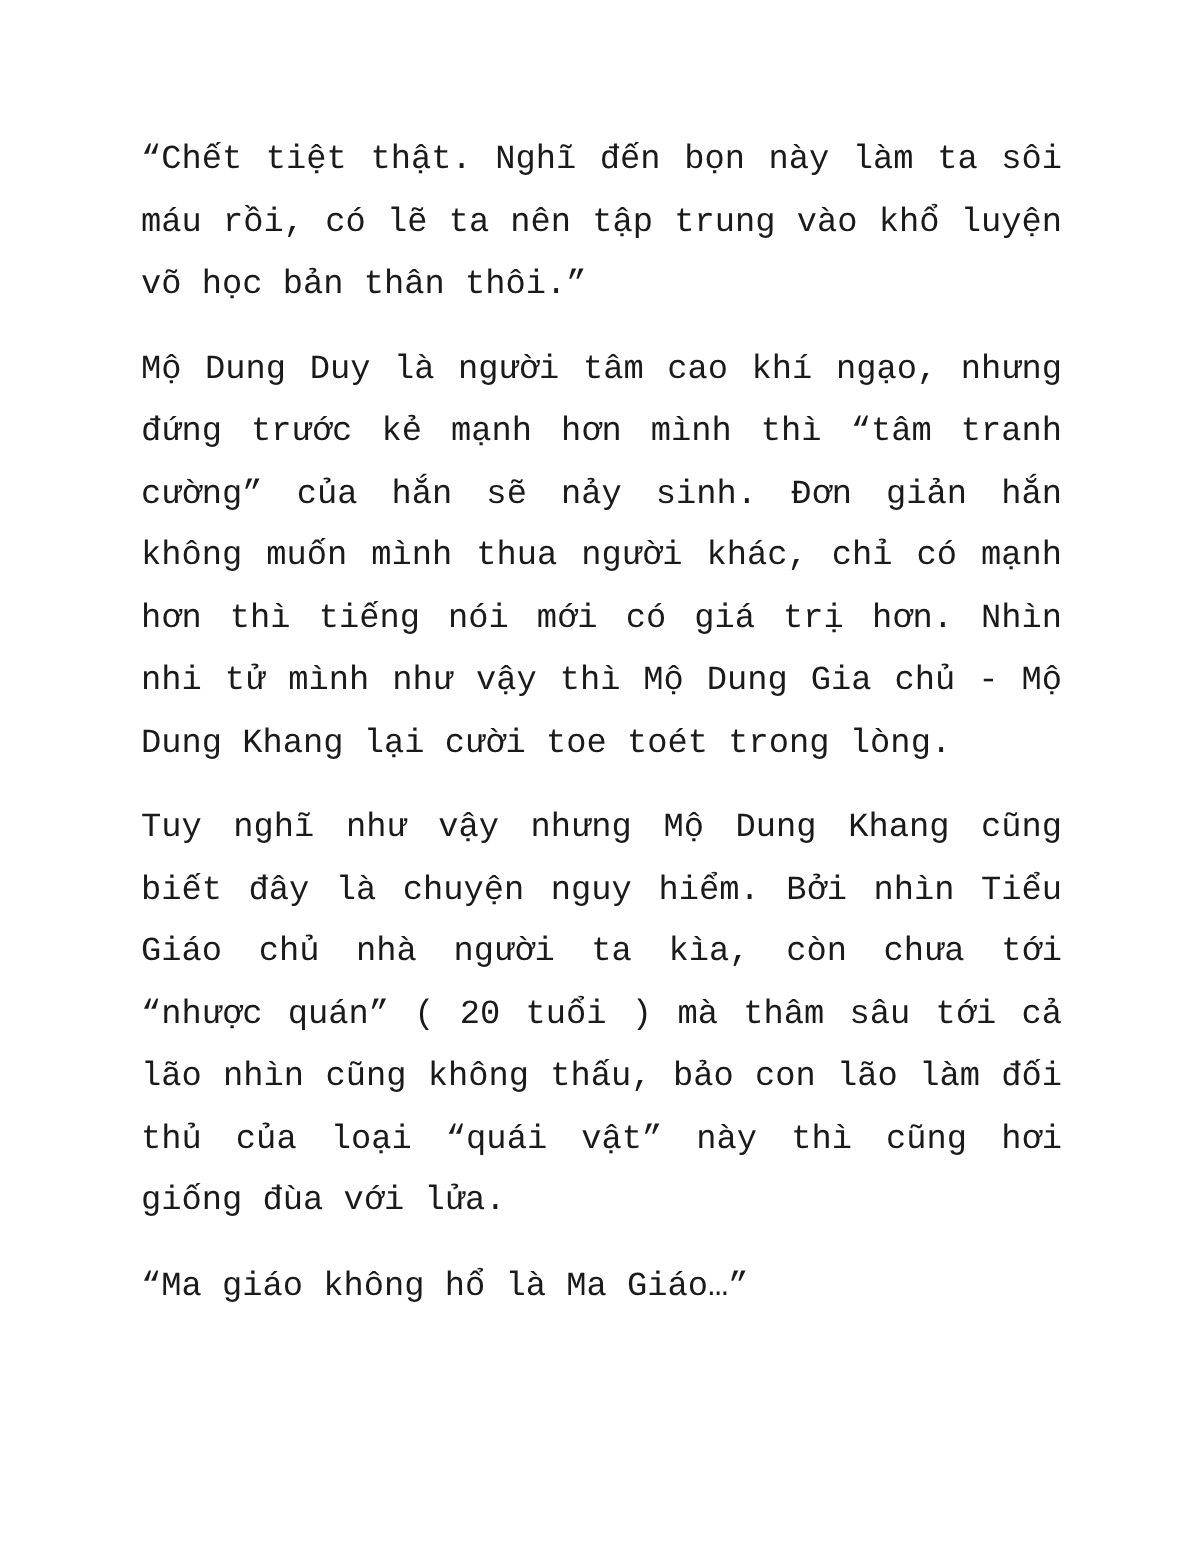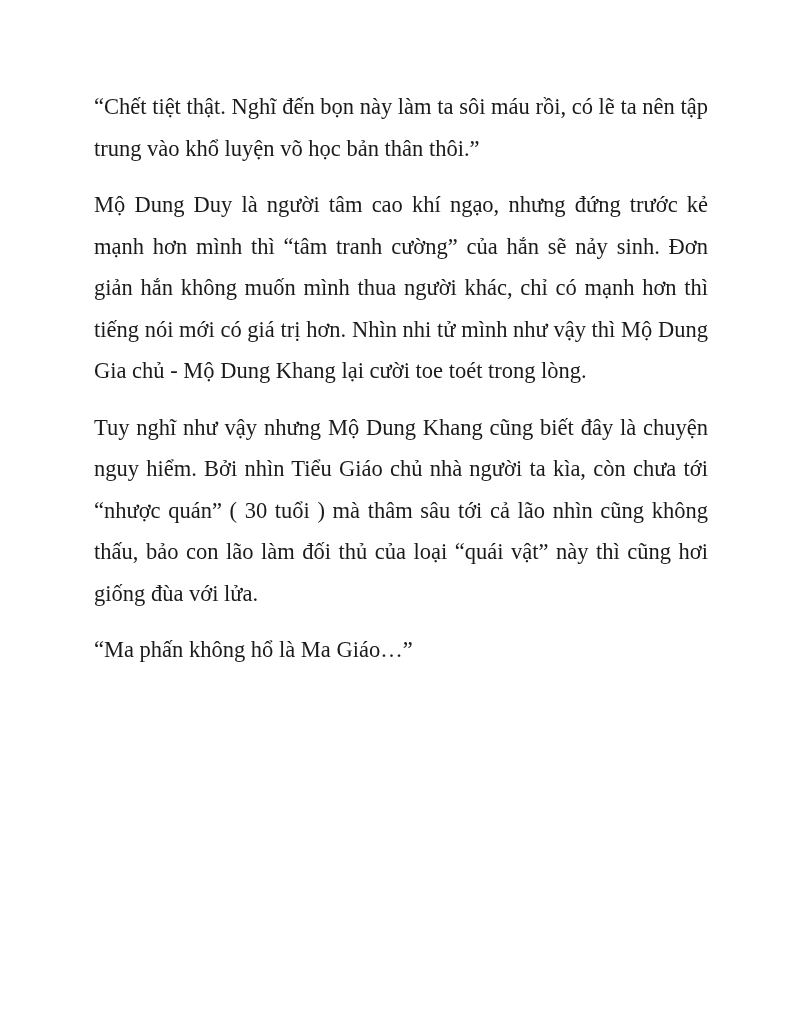--- a/index.html
+++ b/index.html
@@ -20,26 +20,27 @@
     width: 614px;
     font-family: "Liberation Serif", "DejaVu Serif", serif;
     font-size: 22.5px;
     line-height: 41.5px;
     color: #1a1a1a;
     text-align: justify;
   }
   .para {
     margin: 0 0 15px 0;
     text-align: justify;
+    font-family: Liberation Mono, monospace;
   }
   .para.last-line-left {
     text-align-last: left;
   }
 </style>
 </head>
 <body>
 
 <div class="page">
   <p class="para last-line-left">“Chết tiệt thật. Nghĩ đến bọn này làm ta sôi máu rồi, có lẽ ta nên tập trung vào khổ luyện võ học bản thân thôi.”</p>
   <p class="para last-line-left">Mộ Dung Duy là người tâm cao khí ngạo, nhưng đứng trước kẻ mạnh hơn mình thì “tâm tranh cường” của hắn sẽ nảy sinh. Đơn giản hắn không muốn mình thua người khác, chỉ có mạnh hơn thì tiếng nói mới có giá trị hơn. Nhìn nhi tử mình như vậy thì Mộ Dung Gia chủ - Mộ Dung Khang lại cười toe toét trong lòng.</p>
-  <p class="para last-line-left">Tuy nghĩ như vậy nhưng Mộ Dung Khang cũng biết đây là chuyện nguy hiểm. Bởi nhìn Tiểu Giáo chủ nhà người ta kìa, còn chưa tới “nhược quán” ( 30 tuổi ) mà thâm sâu tới cả lão nhìn cũng không thấu, bảo con lão làm đối thủ của loại “quái vật” này thì cũng hơi giống đùa với lửa.</p>
-  <p class="para last-line-left">“Ma phấn không hổ là Ma Giáo…”</p>
+  <p class="para last-line-left">Tuy nghĩ như vậy nhưng Mộ Dung Khang cũng biết đây là chuyện nguy hiểm. Bởi nhìn Tiểu Giáo chủ nhà người ta kìa, còn chưa tới “nhược quán” ( 20 tuổi ) mà thâm sâu tới cả lão nhìn cũng không thấu, bảo con lão làm đối thủ của loại “quái vật” này thì cũng hơi giống đùa với lửa.</p>
+  <p class="para last-line-left">“Ma giáo không hổ là Ma Giáo…”</p>
 </div>
 
 </body></html>

